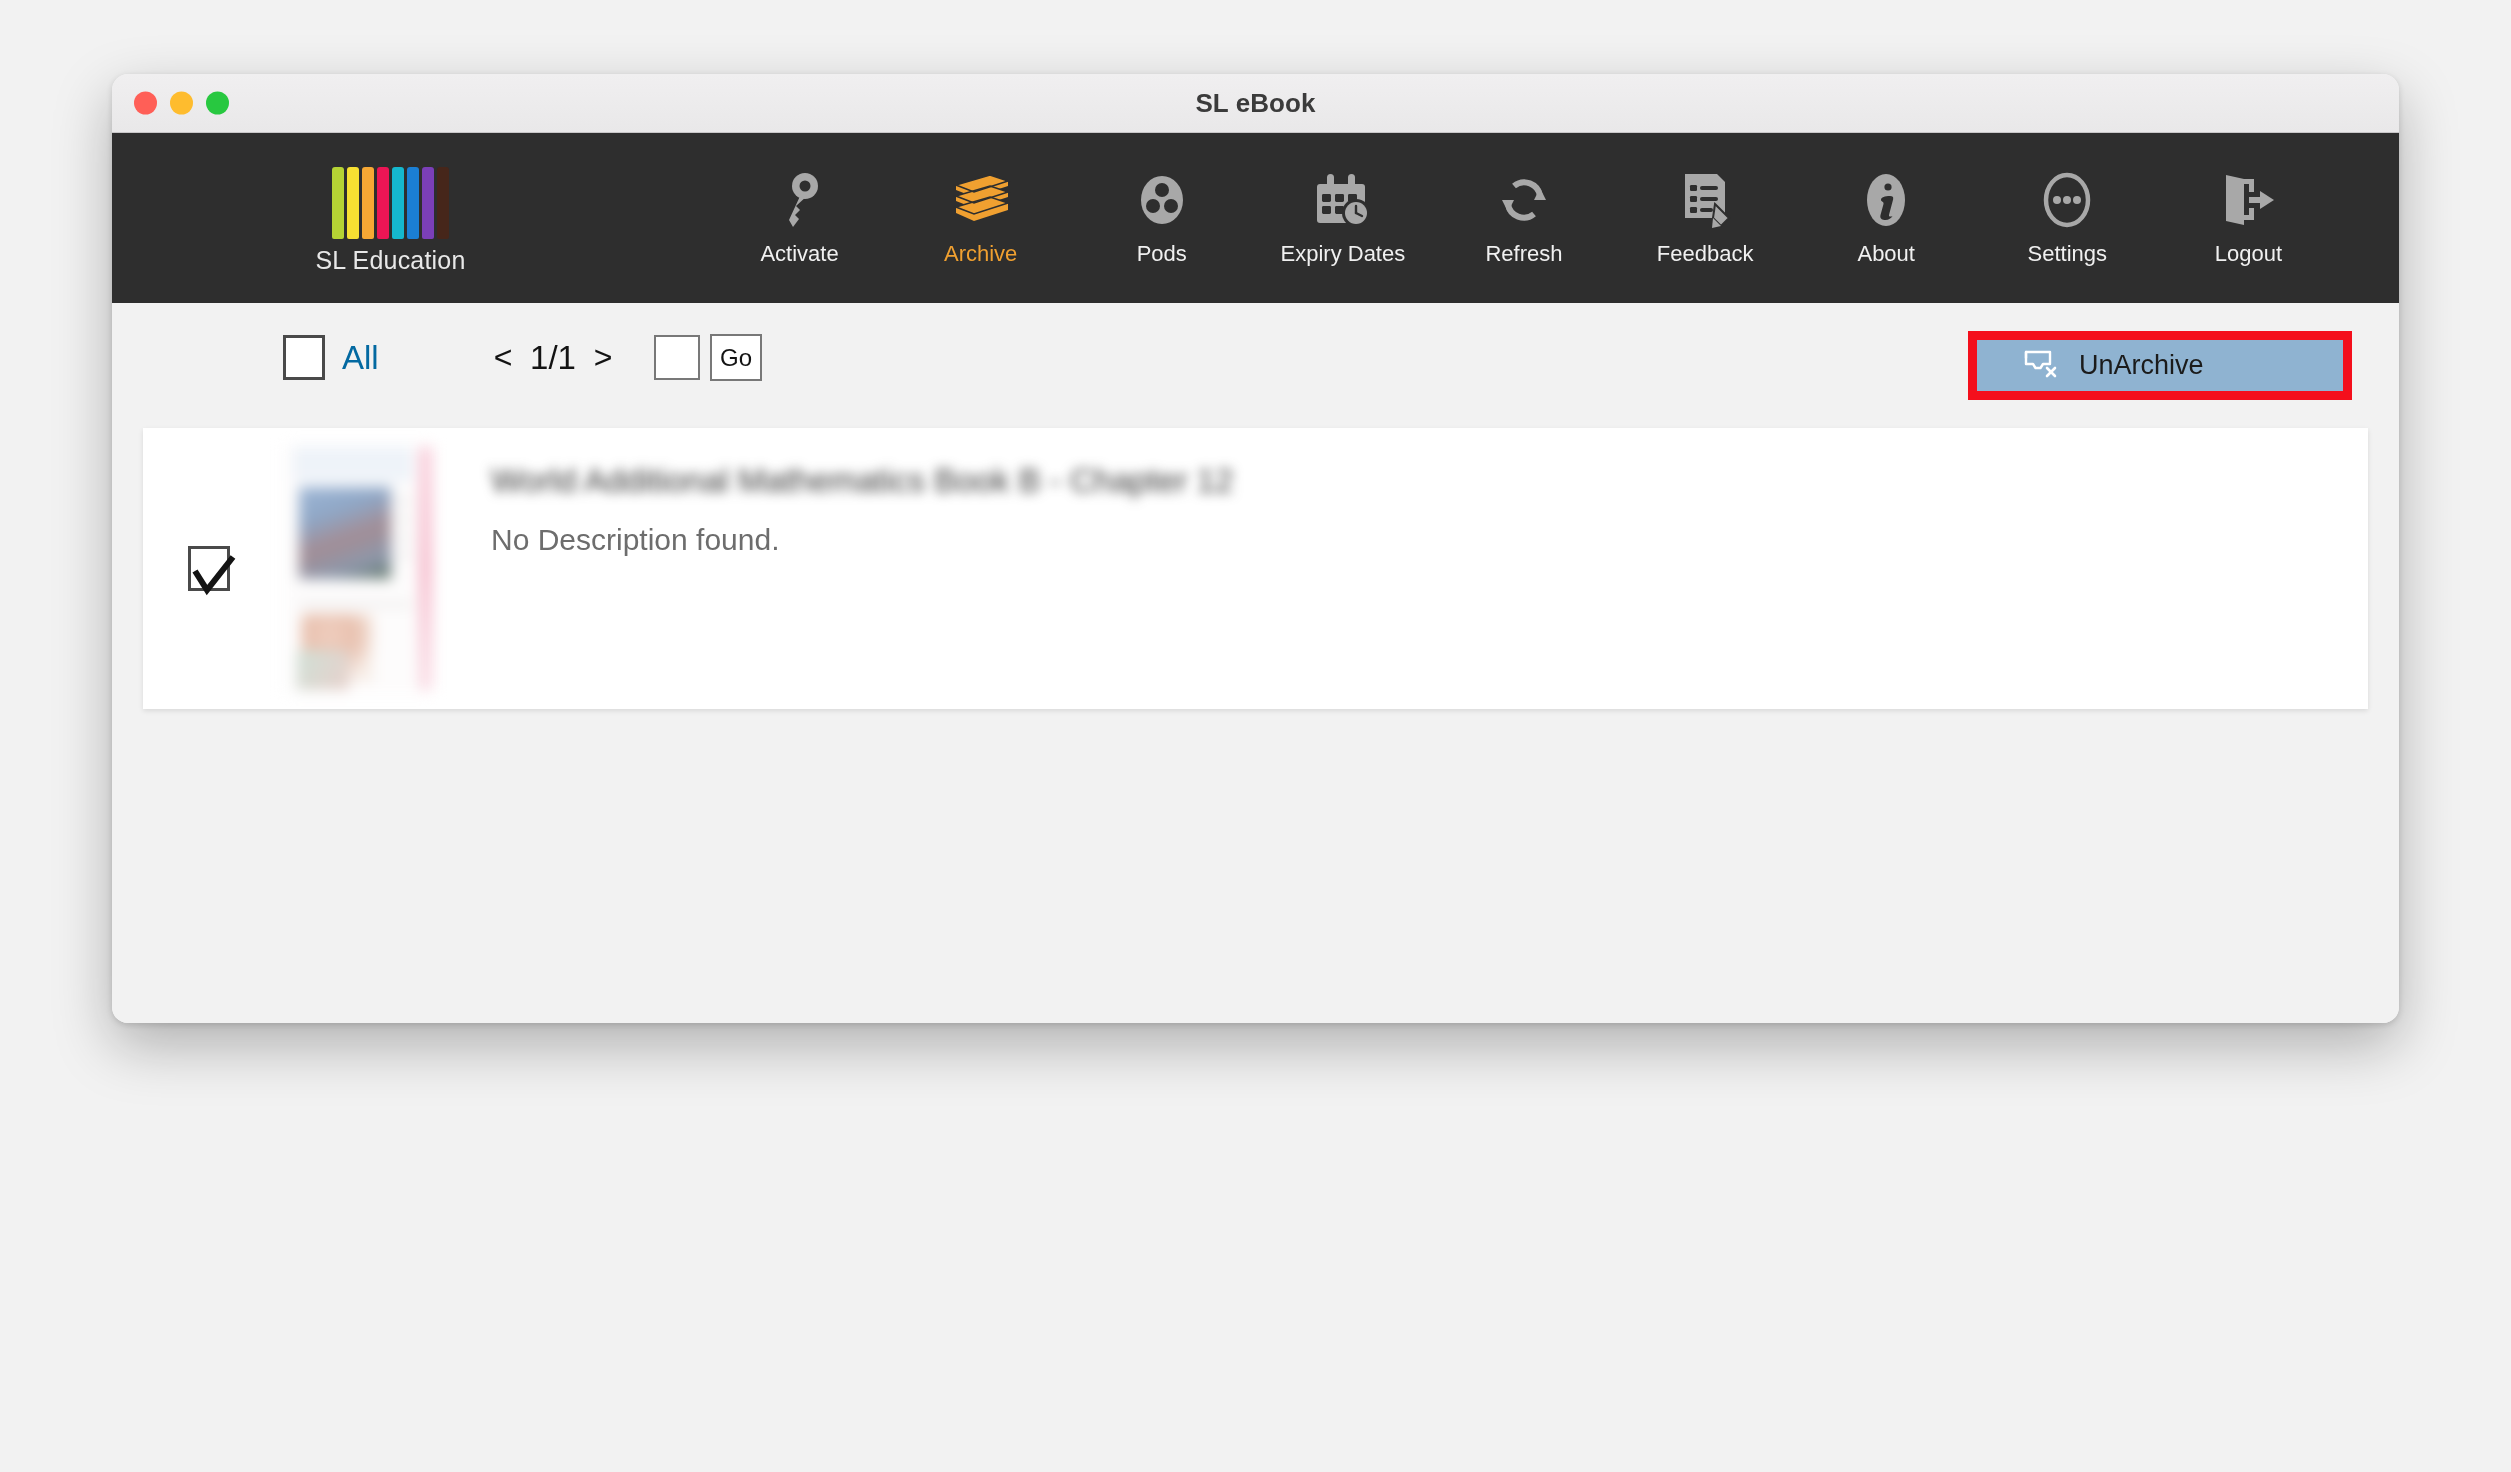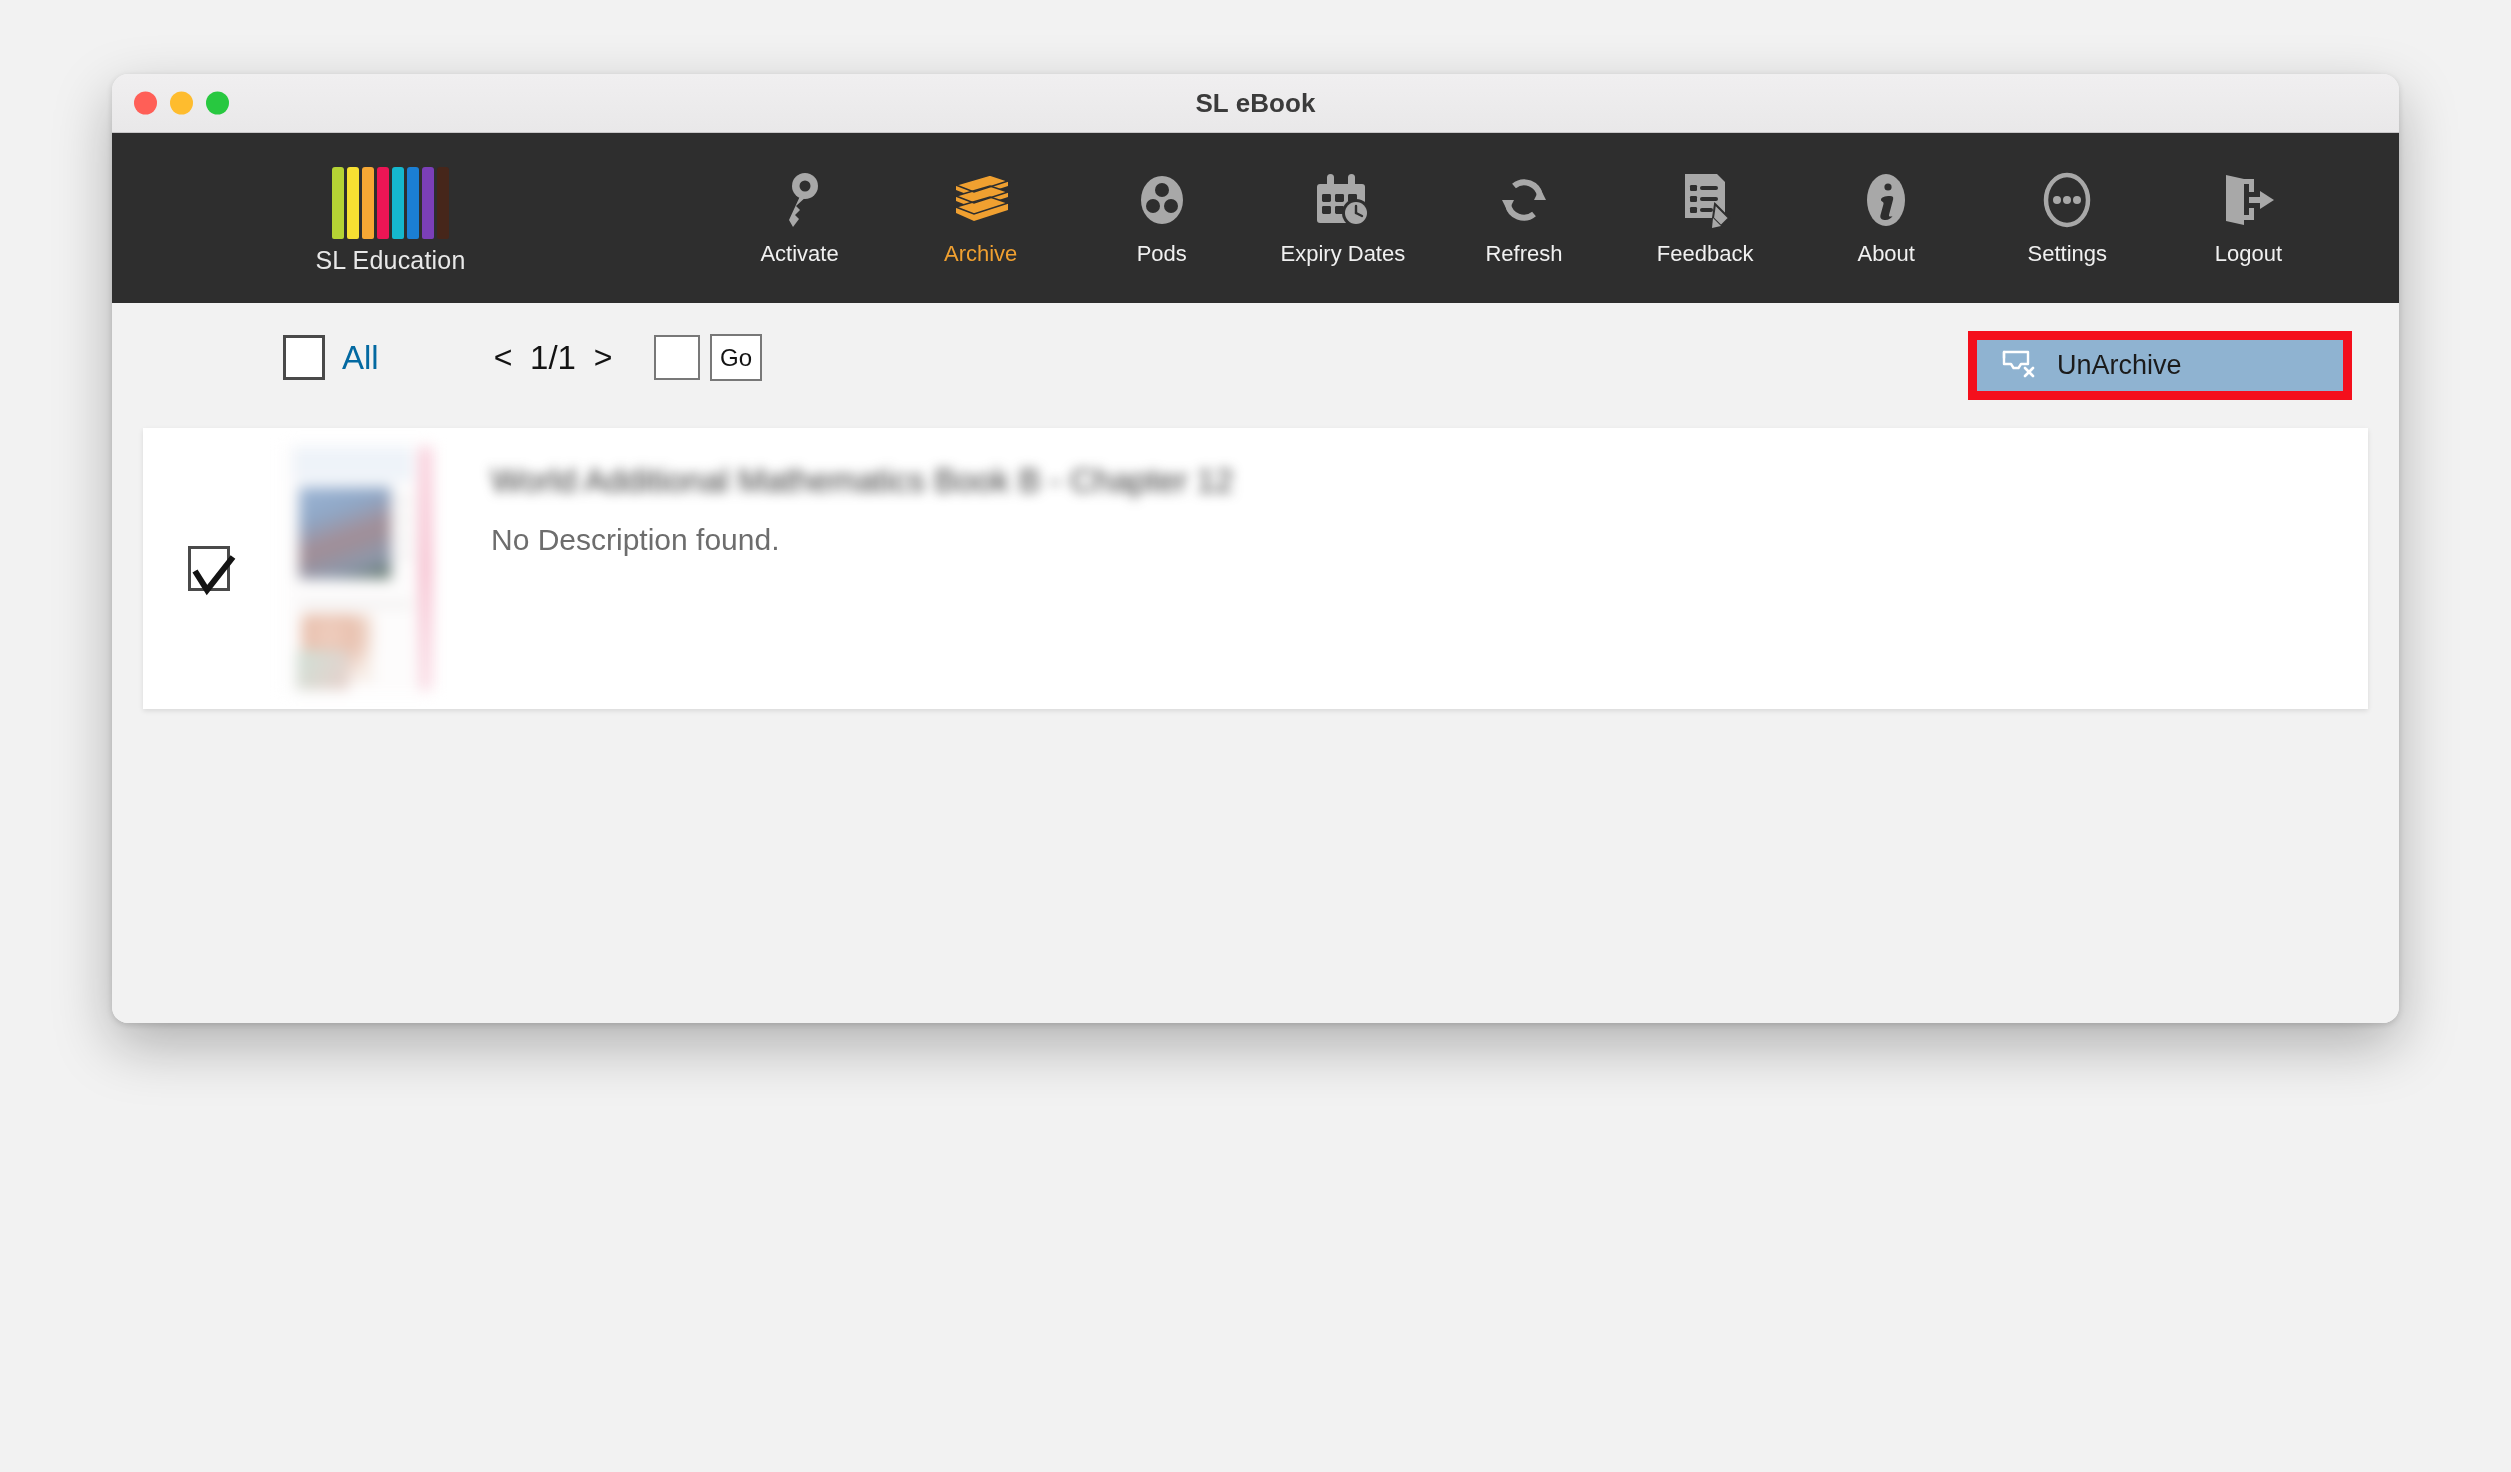--- a/index.html
+++ b/index.html
@@ -237,21 +237,21 @@
     padding: 4px;
     background: #f40f1c;
   }
   .unarchive-btn {
     width: 100%;
     height: 100%;
     background: #8fb3d1;
     display: flex;
     align-items: center;
     gap: 20px;
-    padding-left: 24px;
+    padding-left: 46px;
     box-sizing: border-box;
     cursor: default;
     border: none;
     font-family: inherit;
   }
   .unarchive-label {
     font-size: 27px;
     color: #1b1b1b;
   }
 

